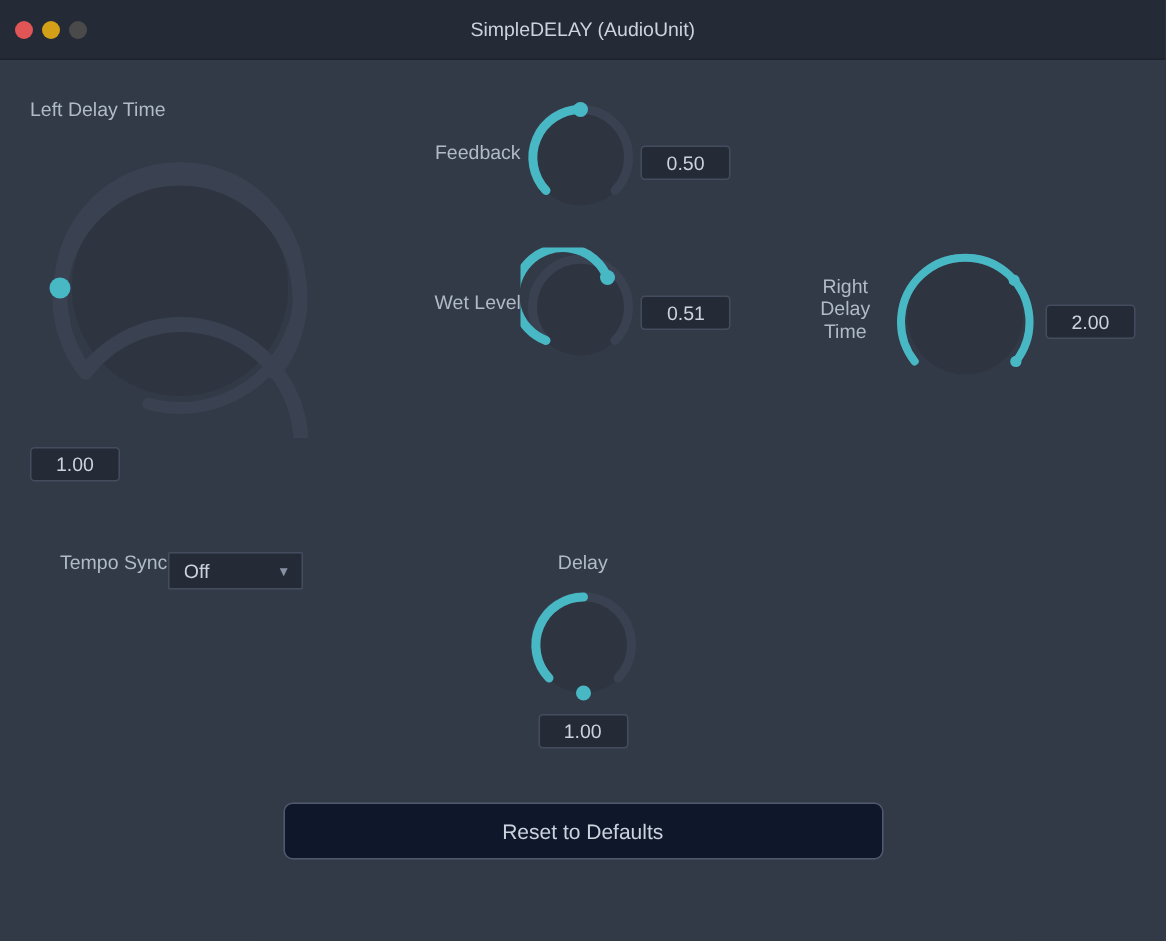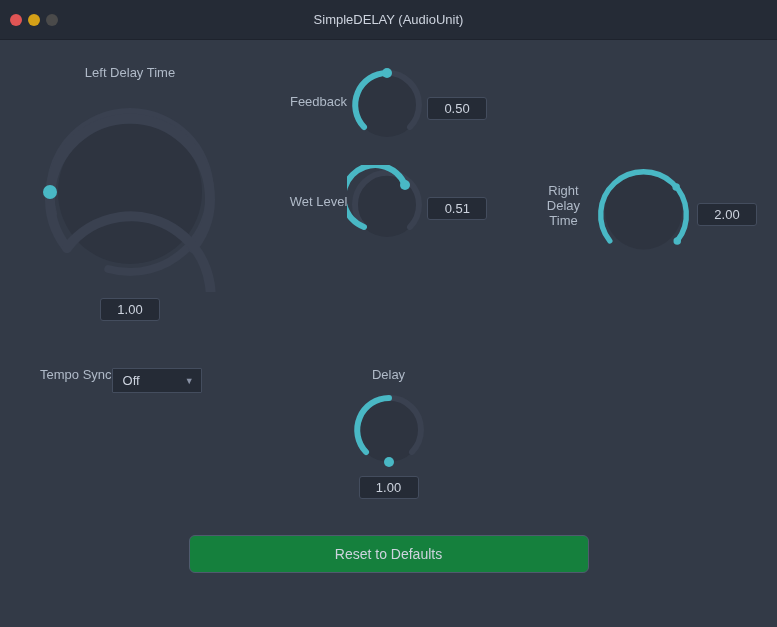--- a/index.html
+++ b/index.html
@@ -133,21 +133,21 @@
       width: 100%;
       display: flex;
       justify-content: center;
       padding: 0 100px;
       margin-top: 20px;
     }
 
     .reset-button {
       width: 400px;
       height: 38px;
-      background: #15803d;
+      background: #0f172a;
       border: 1px solid #505a6e;
       border-radius: 6px;
       color: #cdd3de;
       font-size: 14px;
       cursor: pointer;
       display: flex;
       align-items: center;
       justify-content: center;
     }
 
@@ -191,21 +191,21 @@
     <span class="win-btn win-btn-close"></span>
     <span class="win-btn win-btn-min"></span>
     <span class="win-btn win-btn-max"></span>
   </div>
   <span class="title-bar-title">SimpleDELAY (AudioUnit)</span>
 </div>
 
 <div class="main-content">
   <div class="full-layout">
 
-    <div style="display:flex;flex-direction:column;align-items:center;padding-top:5px;">
+    <div style="display:flex;flex-direction:column;align-items:flex-start;padding-top:5px;">
       <span class="knob-label">Left Delay Time</span>
 
       <svg class="large-knob-svg" viewBox="0 0 200 200">
 
         <circle cx="100" cy="100" r="80" fill="none" stroke="#3a4150" stroke-width="8" stroke-dasharray="420 502" stroke-dashoffset="-41" stroke-linecap="round" transform="rotate(135 100 100)"></circle>
 
         <circle cx="100" cy="100" r="80" fill="none" stroke="#49b8c5" stroke-width="0" stroke-linecap="round"></circle>
 
         <path d="M 100 100 m 0 -80" fill="none" stroke="#3a4150" stroke-width="8"></path>
 

